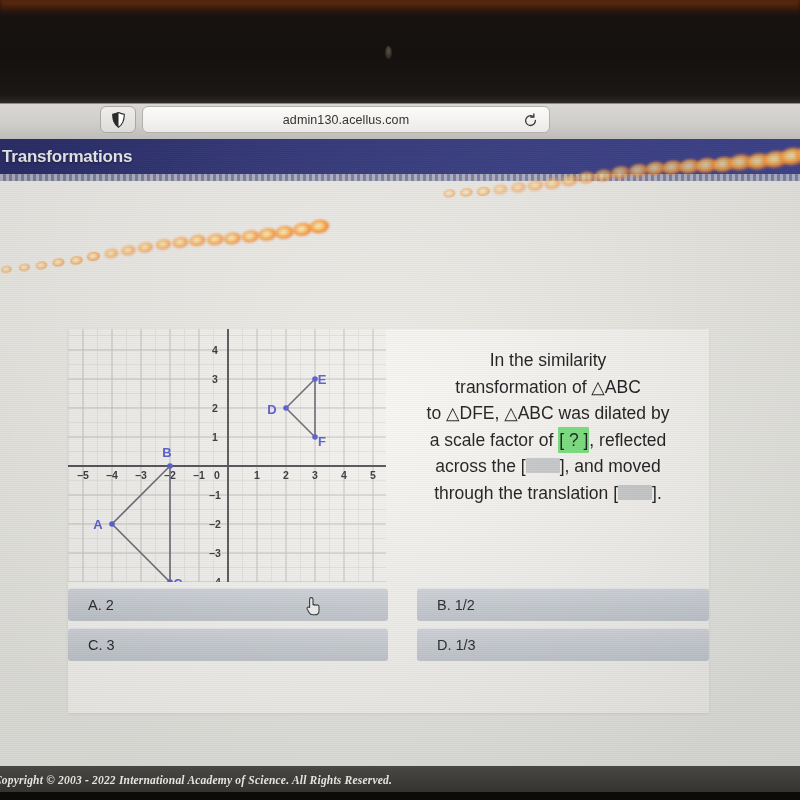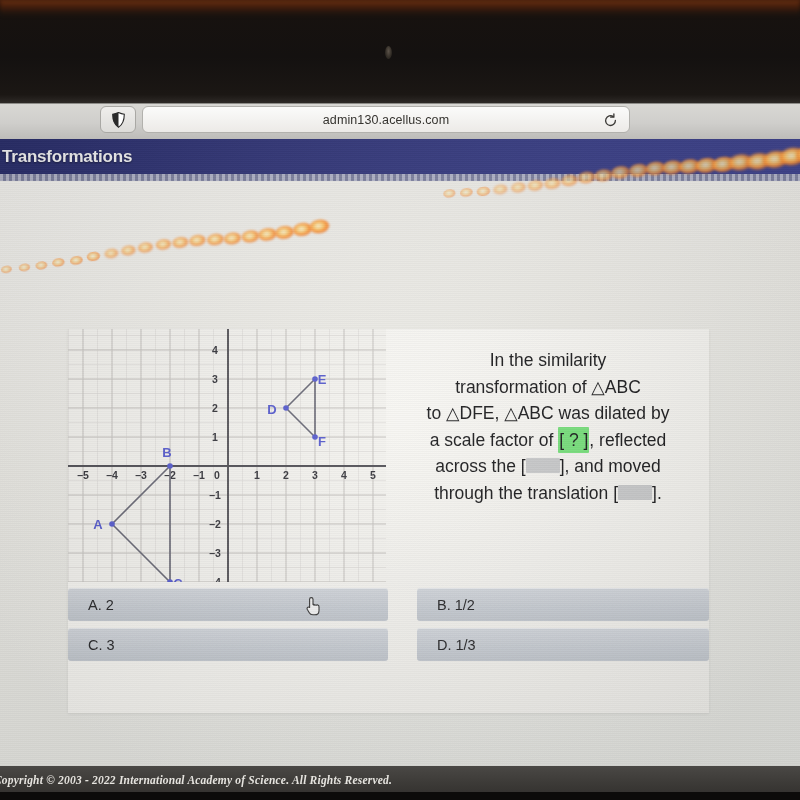--- a/index.html
+++ b/index.html
@@ -45,21 +45,21 @@
     border-top: 1px solid #8d8c88;
   }
   .shield-btn {
     position: absolute; left: 100px; top: 106px; width: 36px; height: 27px;
     border-radius: 6px;
     background: linear-gradient(180deg,#efeeec 0%, #dddcd9 100%);
     border: 1px solid #a9a8a4;
     display: flex; align-items: center; justify-content: center;
   }
   .url-field {
-    position: absolute; left: 142px; top: 106px; width: 488px; height: 27px;
+    position: absolute; left: 142px; top: 106px; width: 408px; height: 27px;
     border-radius: 6px;
     background: linear-gradient(180deg,#fbfbfa 0%, #eceae7 100%);
     border: 1px solid #b2b1ad;
     display: flex; align-items: center; justify-content: center;
   }
   .url-text {
     font-size: 12.5px; color: #35332f; letter-spacing: .1px;
     font-family: "Liberation Sans", sans-serif;
   }
   .reload-btn {

